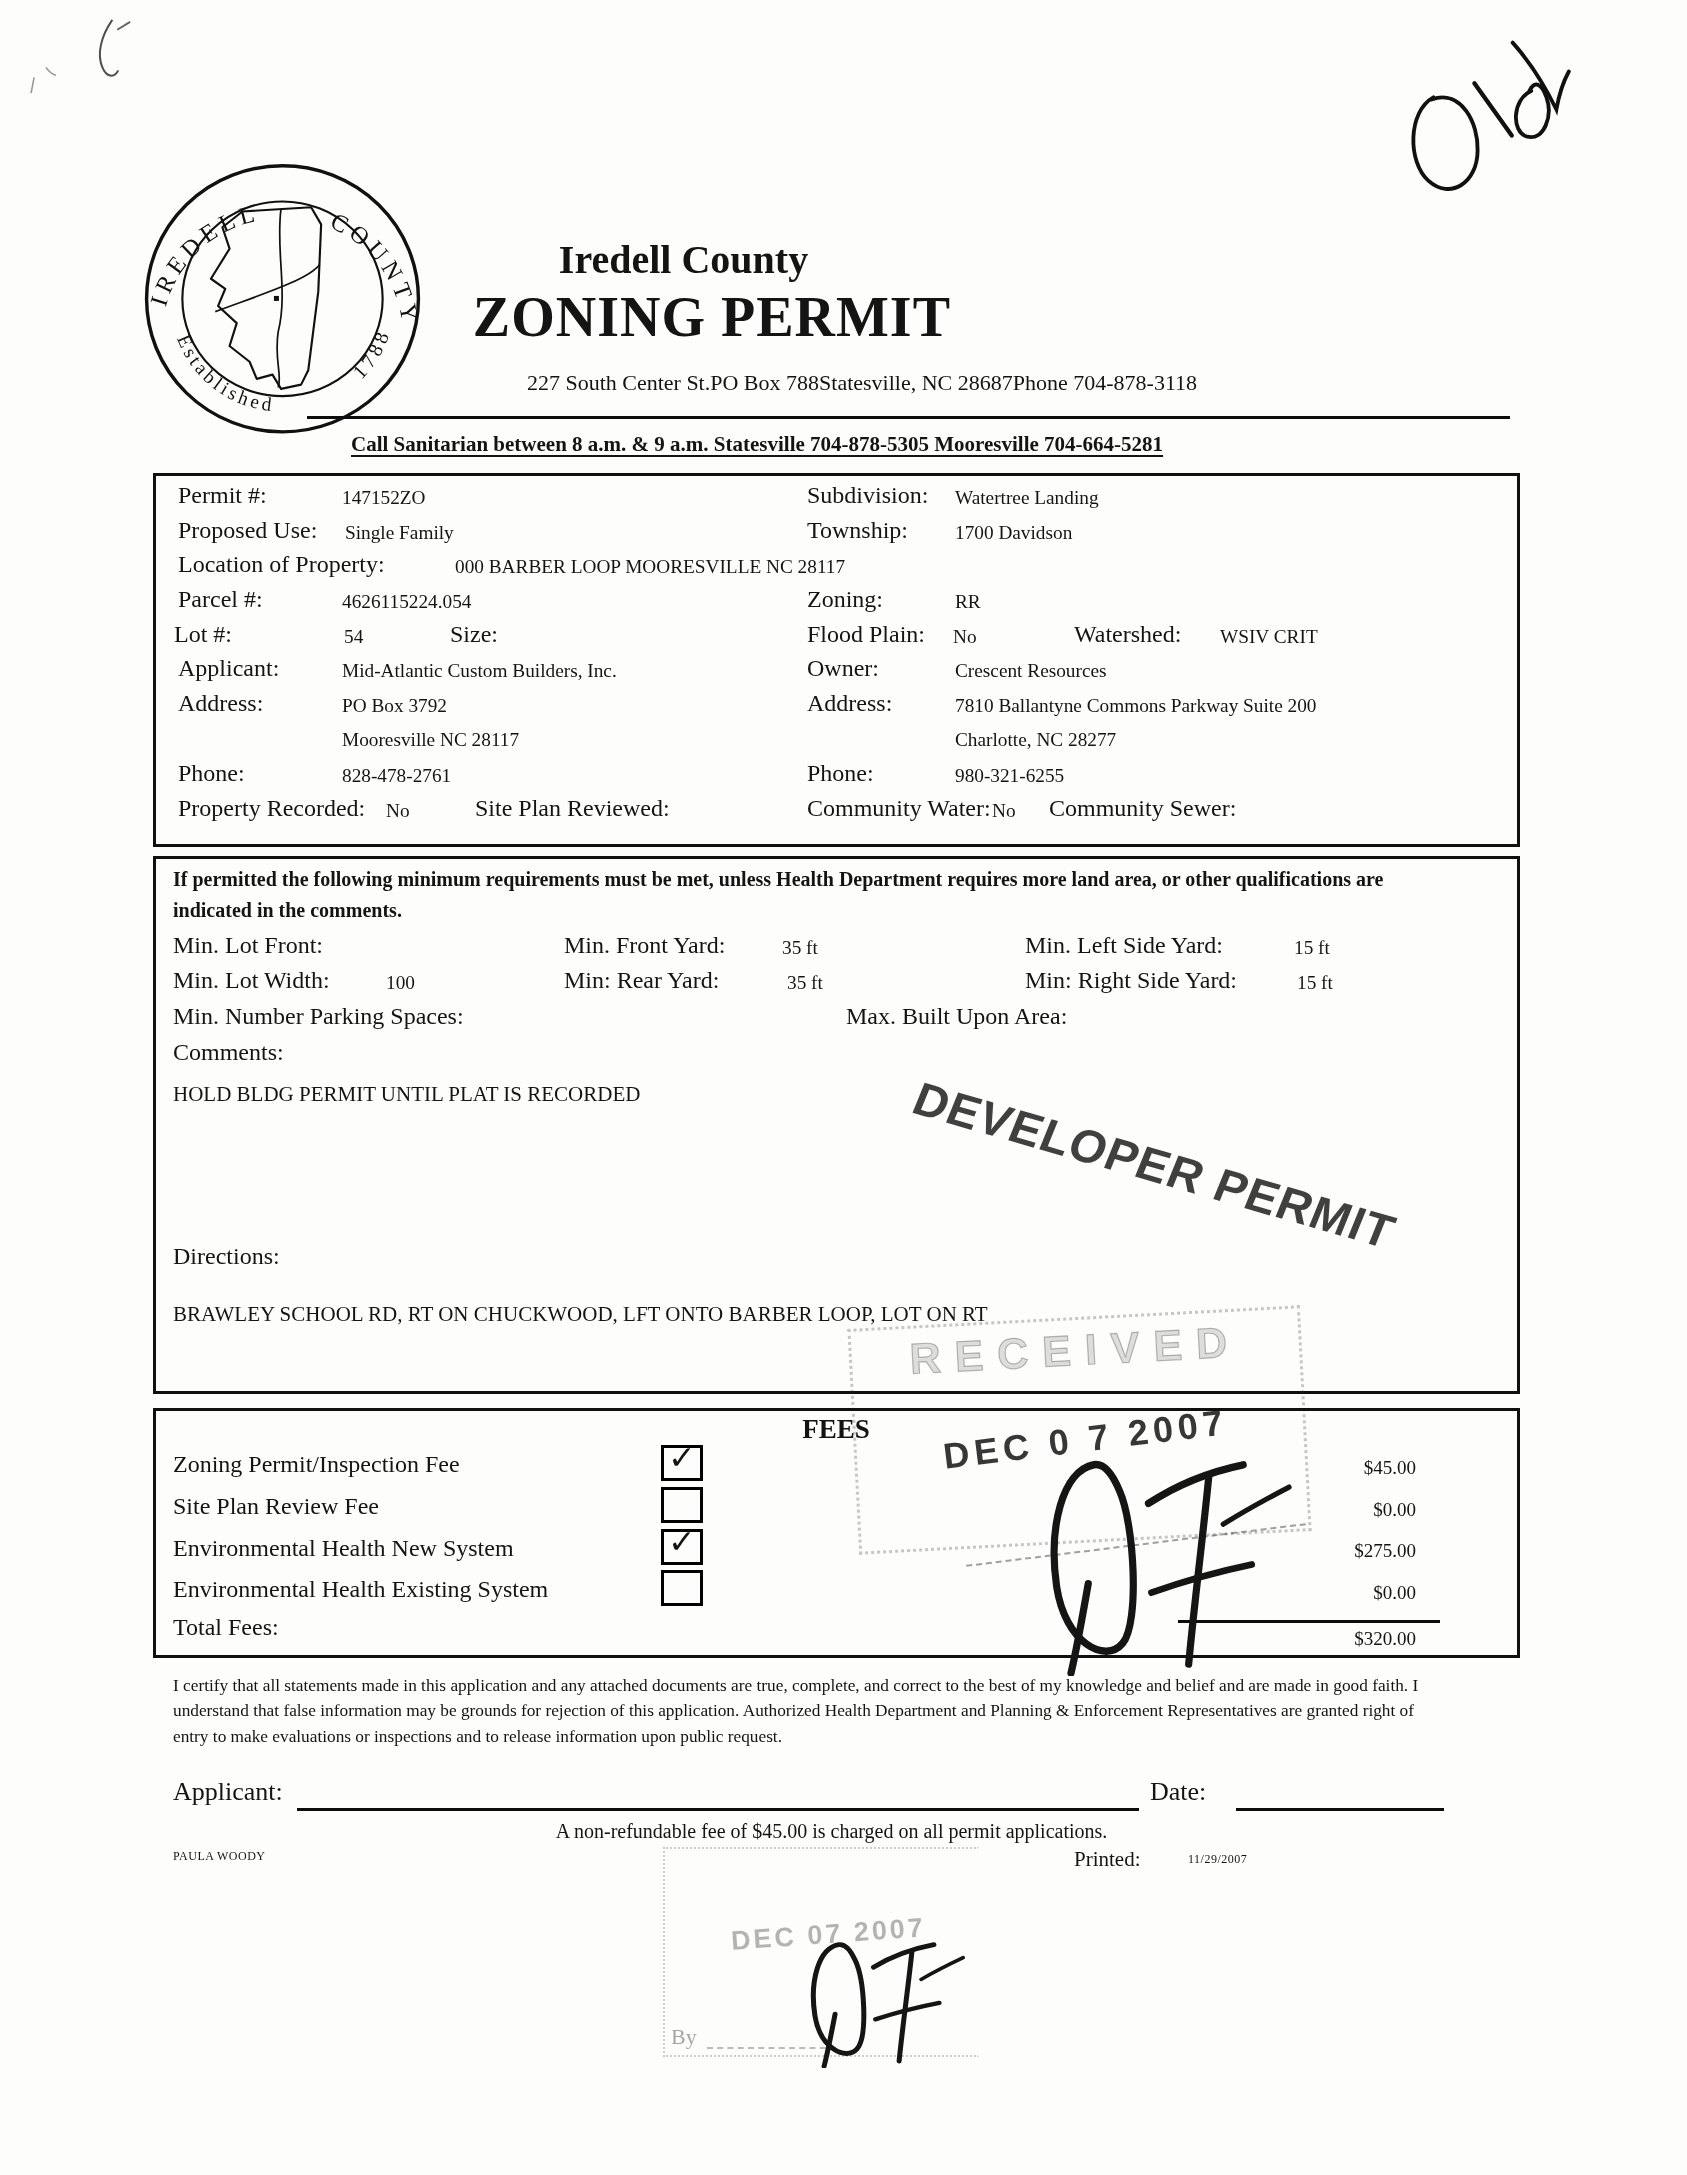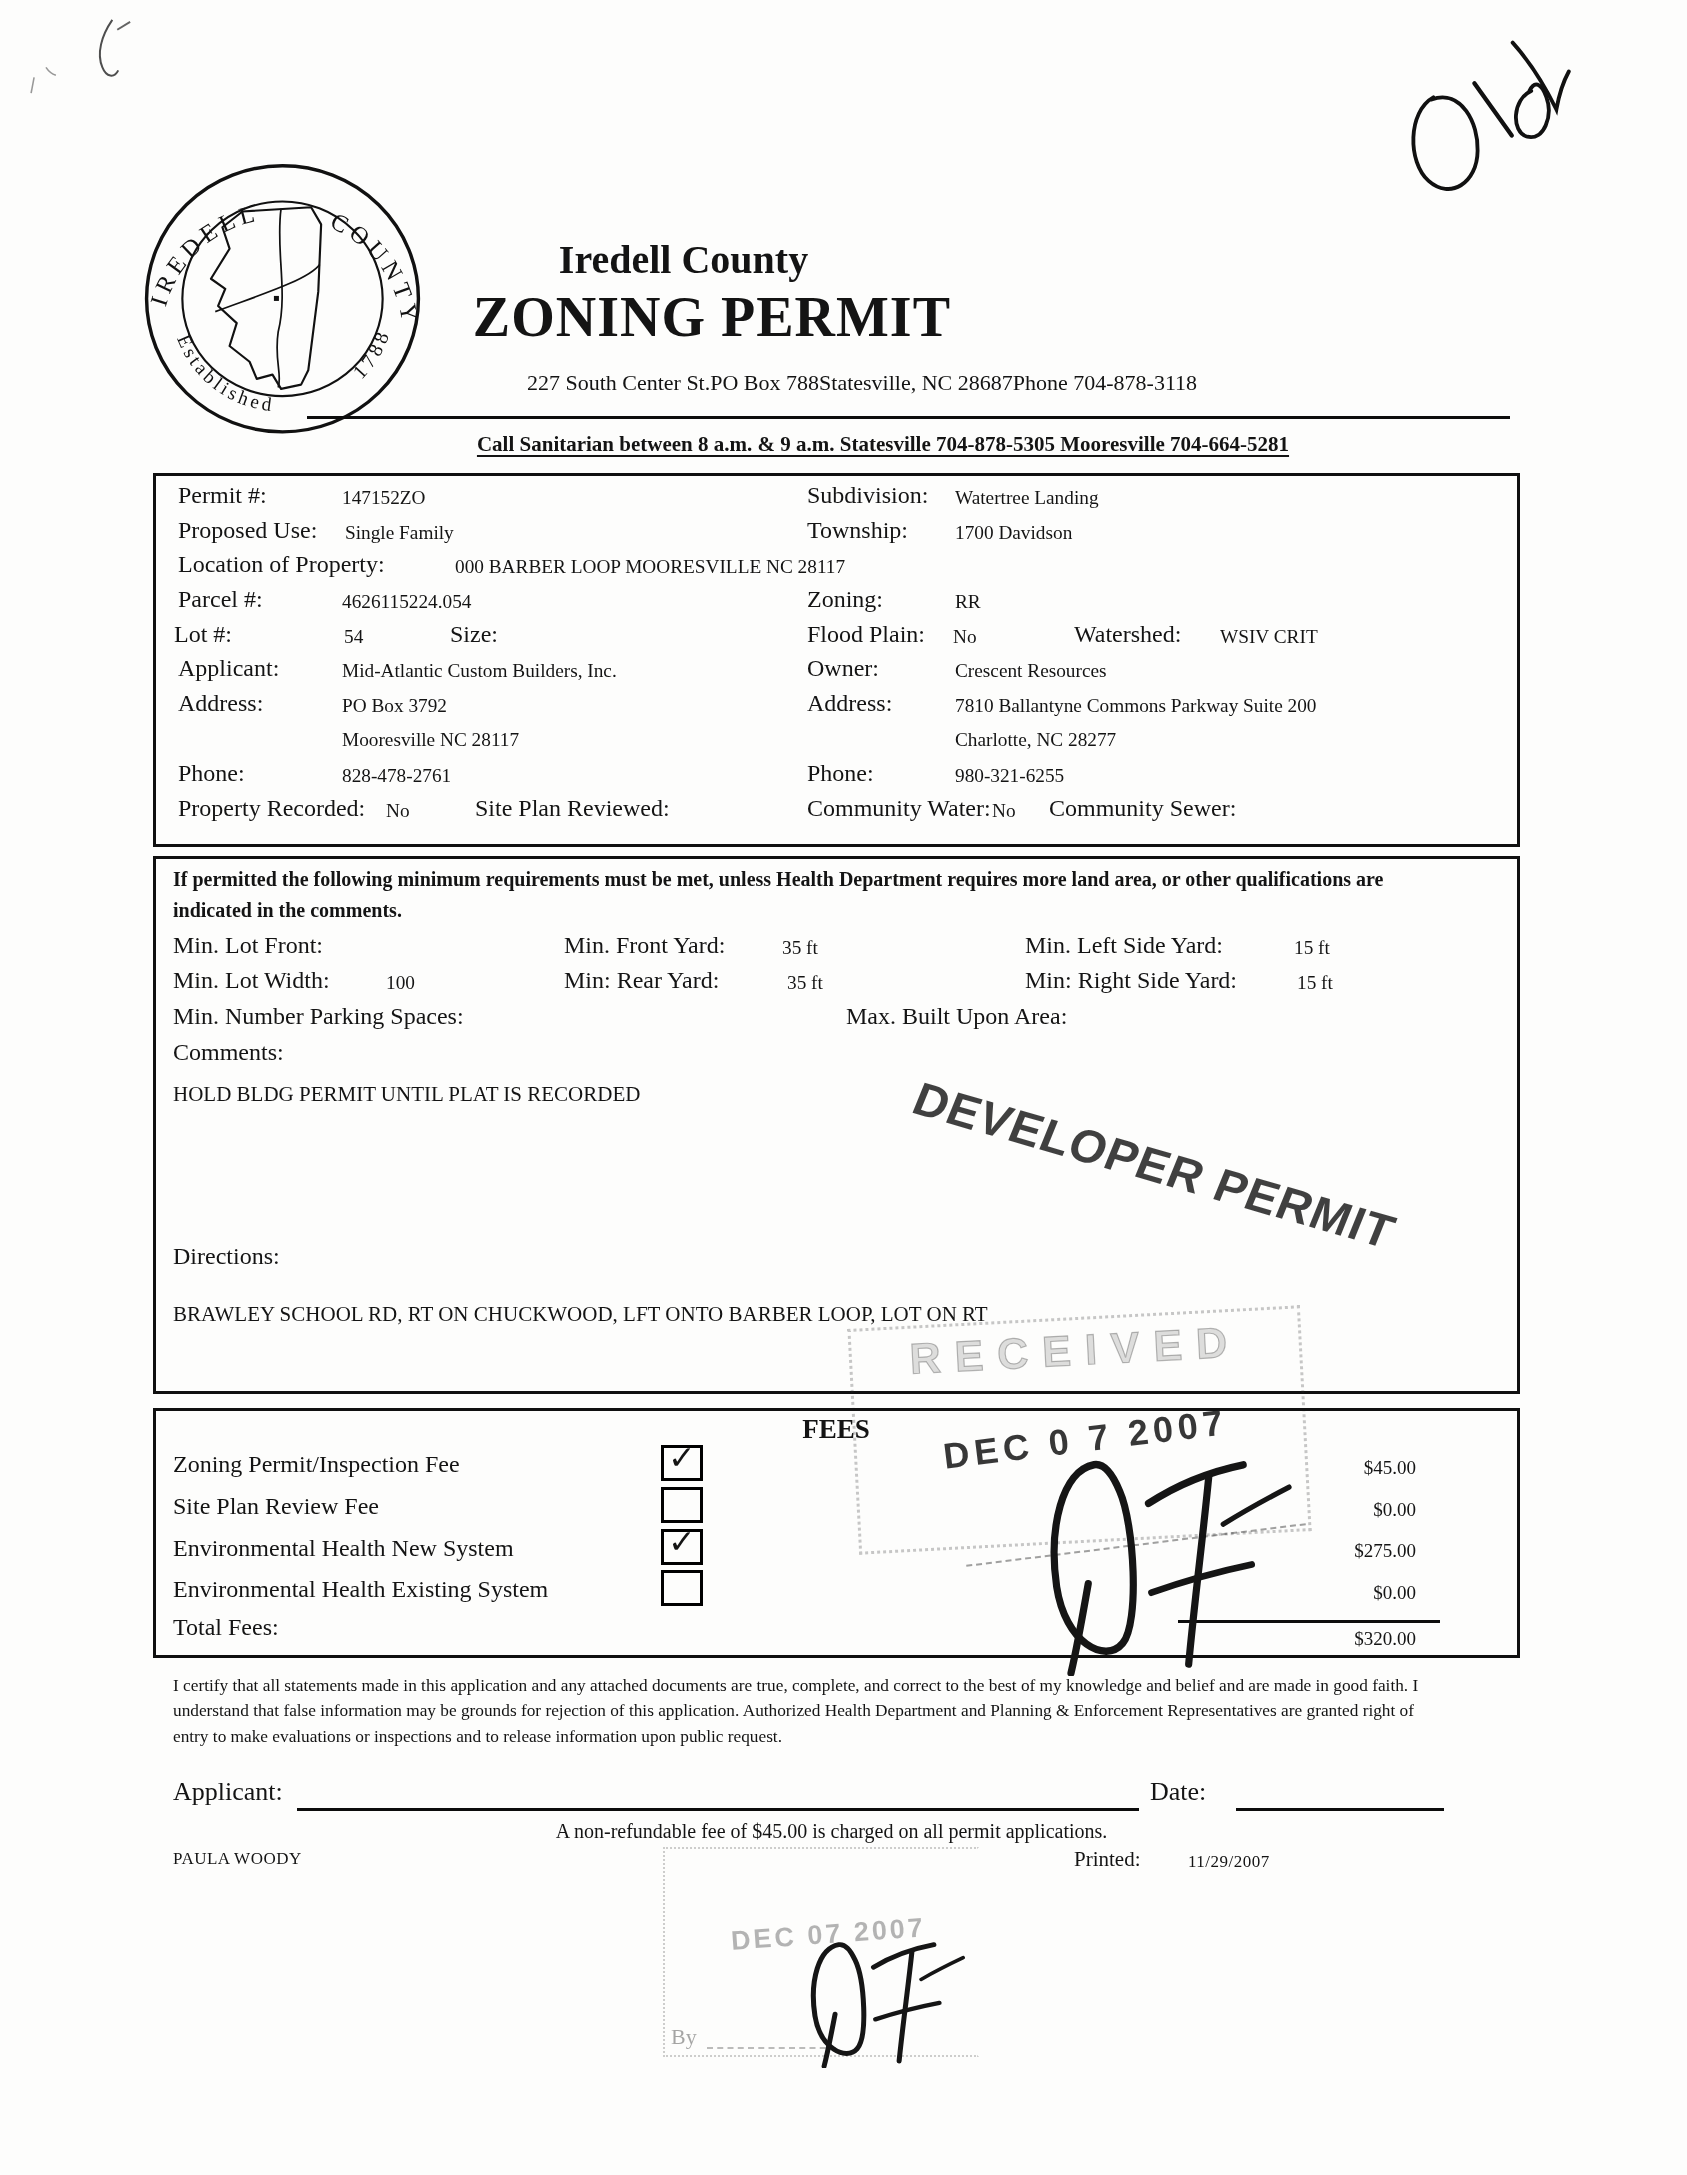--- a/index.html
+++ b/index.html
@@ -30,21 +30,21 @@
   .ghost-box{position:absolute;border:3px dotted rgba(40,40,40,.25);transform:rotate(-3deg)}
   .ghost-word{font-family:"Liberation Sans",sans-serif;font-weight:bold;font-size:43px;
       letter-spacing:14px;color:rgba(30,30,30,.14);-webkit-text-stroke:1.2px rgba(30,30,30,.3);
       text-align:center;padding-top:6px}
   .stamp-date{font-family:"Liberation Sans",sans-serif;font-weight:bold;font-size:36px;
       letter-spacing:5px;color:#1c1c1c;opacity:.88;transform:rotate(-7deg);transform-origin:left top}
   .ghost-date{font-family:"Liberation Sans",sans-serif;font-weight:bold;font-size:27px;
       letter-spacing:3px;color:rgba(30,30,30,.33);transform:rotate(-4deg);transform-origin:left top}
   .ghost-by{font-size:22px;color:rgba(30,30,30,.4)}
   .dash{position:absolute;border-top:2px dashed rgba(20,20,20,.4)}
-  .note-sm{font-size:17px;letter-spacing:0.5px}
+  .note-sm{font-size:12px;letter-spacing:0.5px}
   .printed-lbl{font-size:21px}
 </style>
 </head>
 <body>
 
 <svg class="abs" style="left:18px;top:8px" width="149" height="99" viewBox="0 0 150 100">
   <path d="M95,12 C84,28 79,46 85,60 C89,70 97,71 101,63" fill="none" stroke="#222" stroke-width="2" opacity=".8"></path>
   <path d="M100,22 L113,14" fill="none" stroke="#222" stroke-width="2" opacity=".7"></path>
   <path d="M28,60 q4,6 10,8" fill="none" stroke="#333" stroke-width="1.6" opacity=".5"></path>
   <path d="M16,70 L13,86" fill="none" stroke="#333" stroke-width="1.6" opacity=".5"></path>
@@ -86,21 +86,21 @@
 <div class="abs title-permit" style="left:416px;top:285px;width:535px;text-align:right">ZONING PERMIT</div>
 
 <div class="abs addr" style="left:330px;top:370px;width:1064px;display:flex;justify-content:center">
   <span>227 South Center St.</span>
   <span>PO Box 788</span>
   <span>Statesville, NC 28687</span>
   <span>Phone 704-878-3118</span>
 </div>
 
 <div class="rule" style="left:307px;top:416px;width:1203px;height:3px"></div>
-<div class="abs sanit" style="left:351px;top:432px;width:1064px;text-align:center">Call Sanitarian between 8 a.m. &amp; 9 a.m. Statesville 704-878-5305 Mooresville 704-664-5281</div>
+<div class="abs sanit" style="left:351px;top:432px;width:1064px;text-align:left">Call Sanitarian between 8 a.m. &amp; 9 a.m. Statesville 704-878-5305 Mooresville 704-664-5281</div>
 
 <div class="box" style="left:153px;top:473px;width:1361px;height:368px"></div>
 
 <div class="abs lbl" style="left:178px;top:482px">Permit #:</div>
 <div class="abs val" style="left:342px;top:487px">147152ZO</div>
 <div class="abs lbl" style="left:807px;top:482px">Subdivision:</div>
 <div class="abs val" style="left:955px;top:487px">Watertree Landing</div>
 
 <div class="abs lbl" style="left:178px;top:517px">Proposed Use:</div>
 <div class="abs val" style="left:345px;top:522px">Single Family</div>

